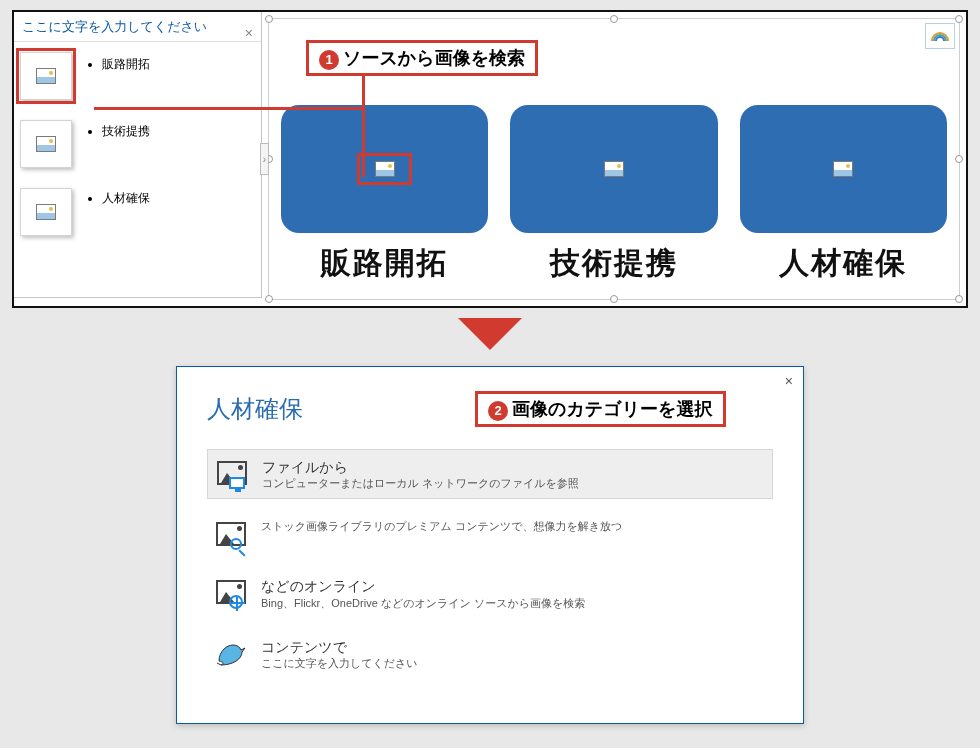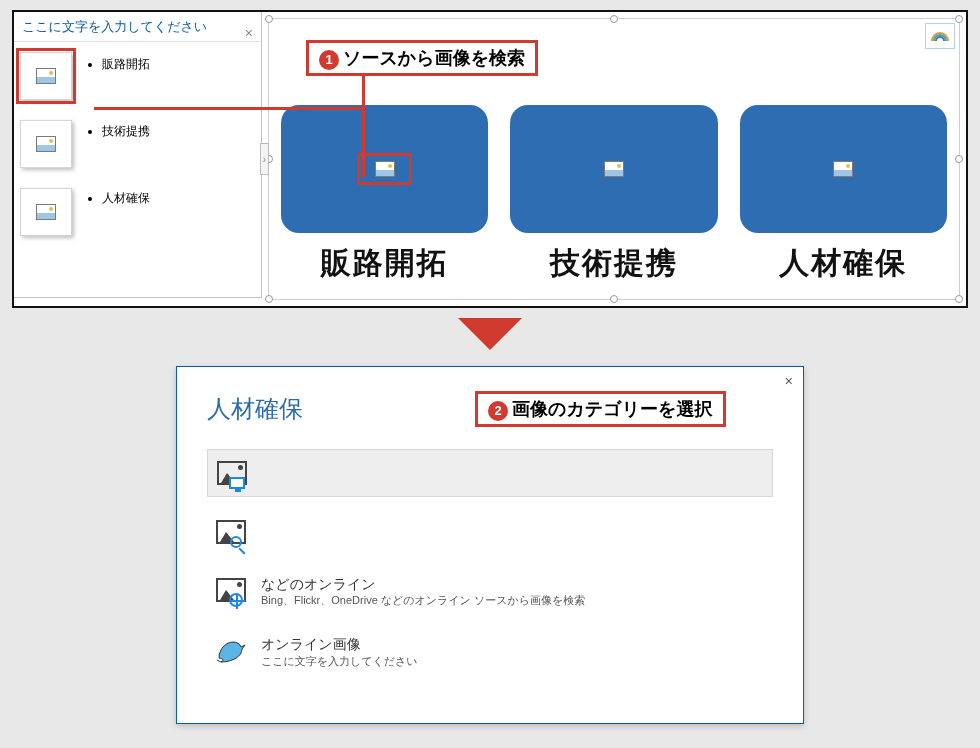--- a/index.html
+++ b/index.html
@@ -289,31 +289,36 @@
 
   <div class="options">
     <div class="opt selected">
       <div class="opt-icon">
         <div class="ico-frame">
             <span class="dot"></span>
             <span class="mtn"></span>
             <span class="sub-monitor"></span>
           </div>
       </div>
+      <div class="opt-texts">
+        <div class="opt-title">ファイルから</div>
+        <div class="opt-desc">コンピューターまたはローカル ネットワークのファイルを参照</div>
+      </div>
     </div>
 
     <div class="opt">
       <div class="opt-icon">
         <div class="ico-frame">
             <span class="dot"></span>
             <span class="mtn"></span>
             <span class="sub-search"></span>
           </div>
       </div>
       <div class="opt-texts">
+        <div class="opt-desc">ストック画像ライブラリのプレミアム コンテンツで、想像力を解き放つ</div>
       </div>
     </div>
 
     <div class="opt">
       <div class="opt-icon">
         <div class="ico-frame">
             <span class="dot"></span>
             <span class="mtn"></span>
             <span class="sub-globe"></span>
           </div>
@@ -325,18 +330,18 @@
     </div>
 
     <div class="opt">
       <div class="opt-icon">
         <svg class="ico-bird" viewBox="0 0 32 28">
           <path d="M4 22 C4 12 12 6 18 6 C22 6 25 8 26 11 L30 9 L27 13 C27 20 18 26 6 26 C10 24 8 23 4 22 Z" fill="#59b6e4" stroke="#333" stroke-width="1"></path>
           <path d="M6 26 L2 24" stroke="#333" stroke-width="1"></path>
         </svg>
       </div>
       <div class="opt-texts">
-        <div class="opt-title">オンライン画像</div>
+        <div class="opt-title">コンテンツで</div>
         <div class="opt-desc">ここに文字を入力してください</div>
       </div>
     </div>
   </div>
 </div>
 
 </body></html>

